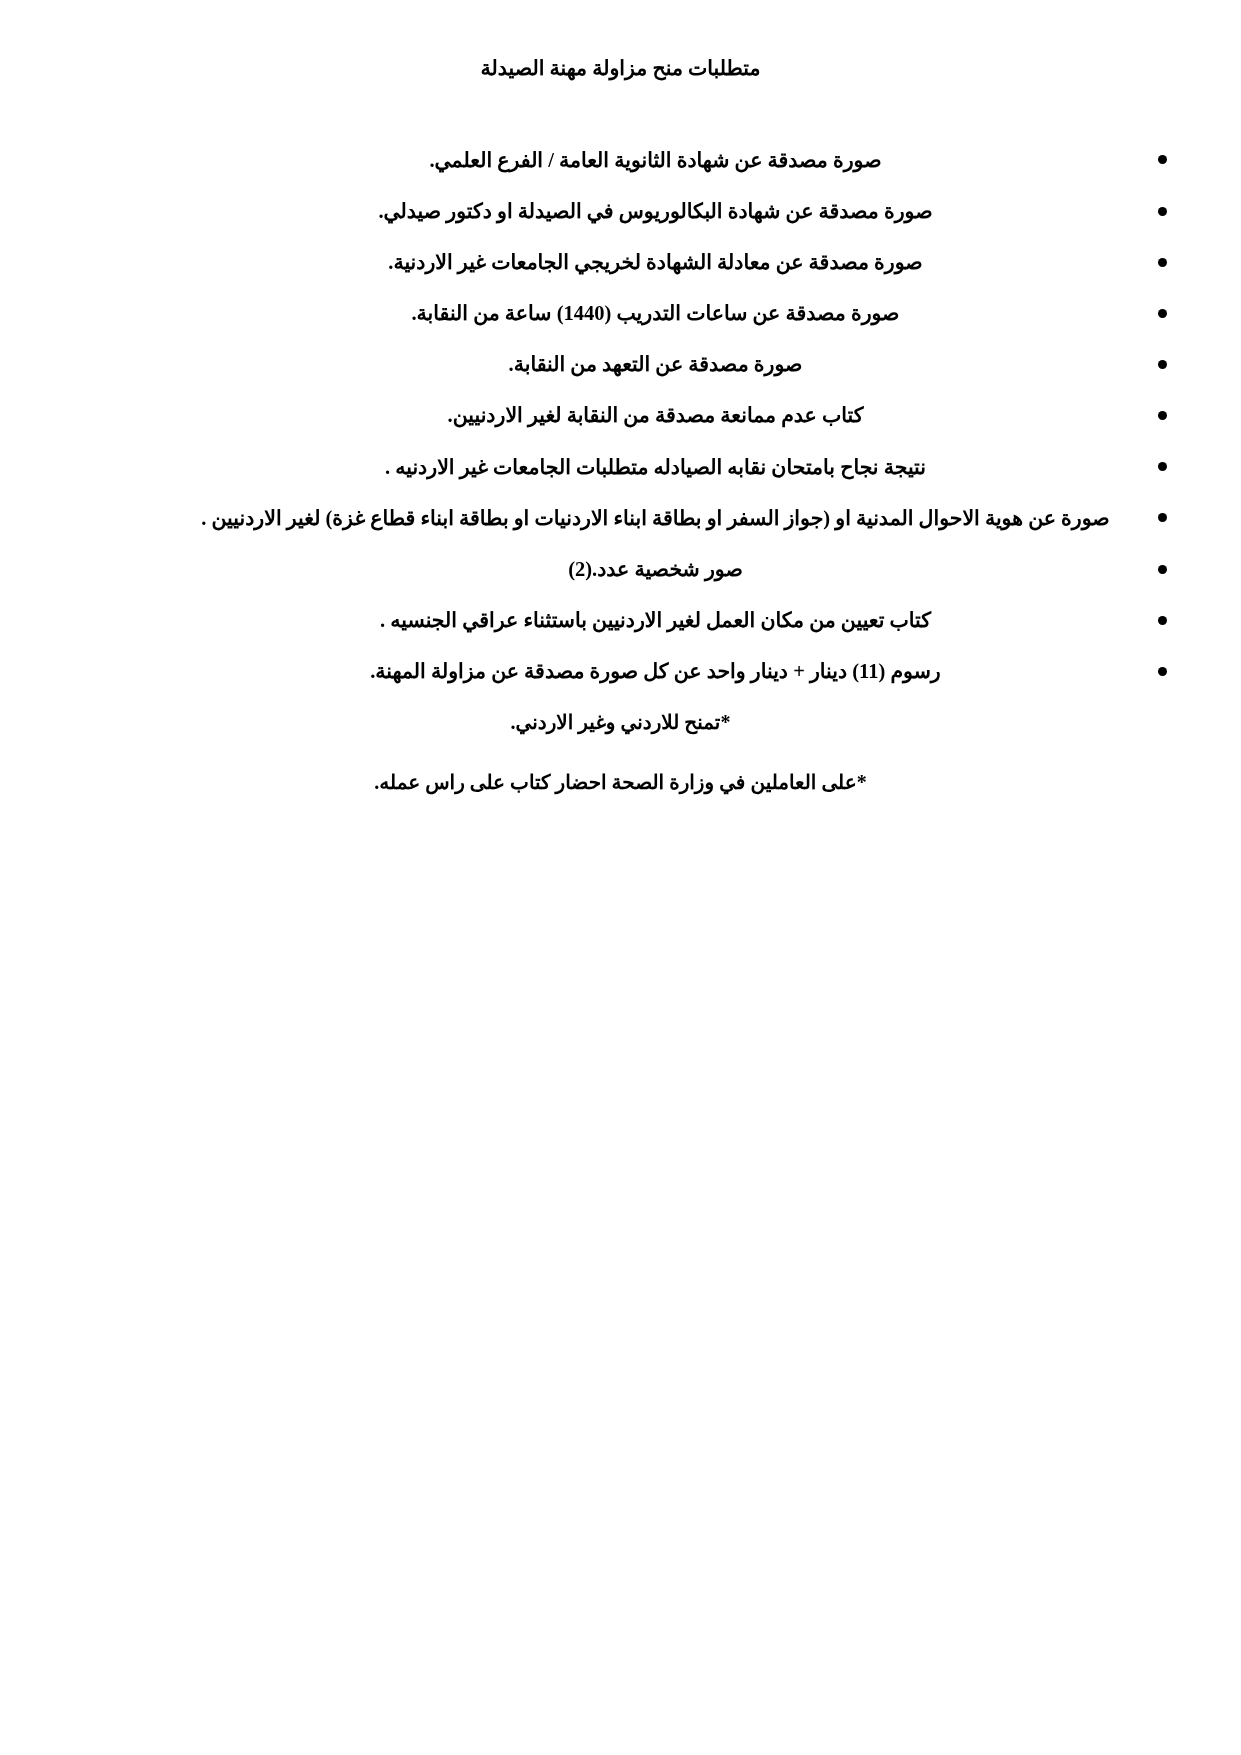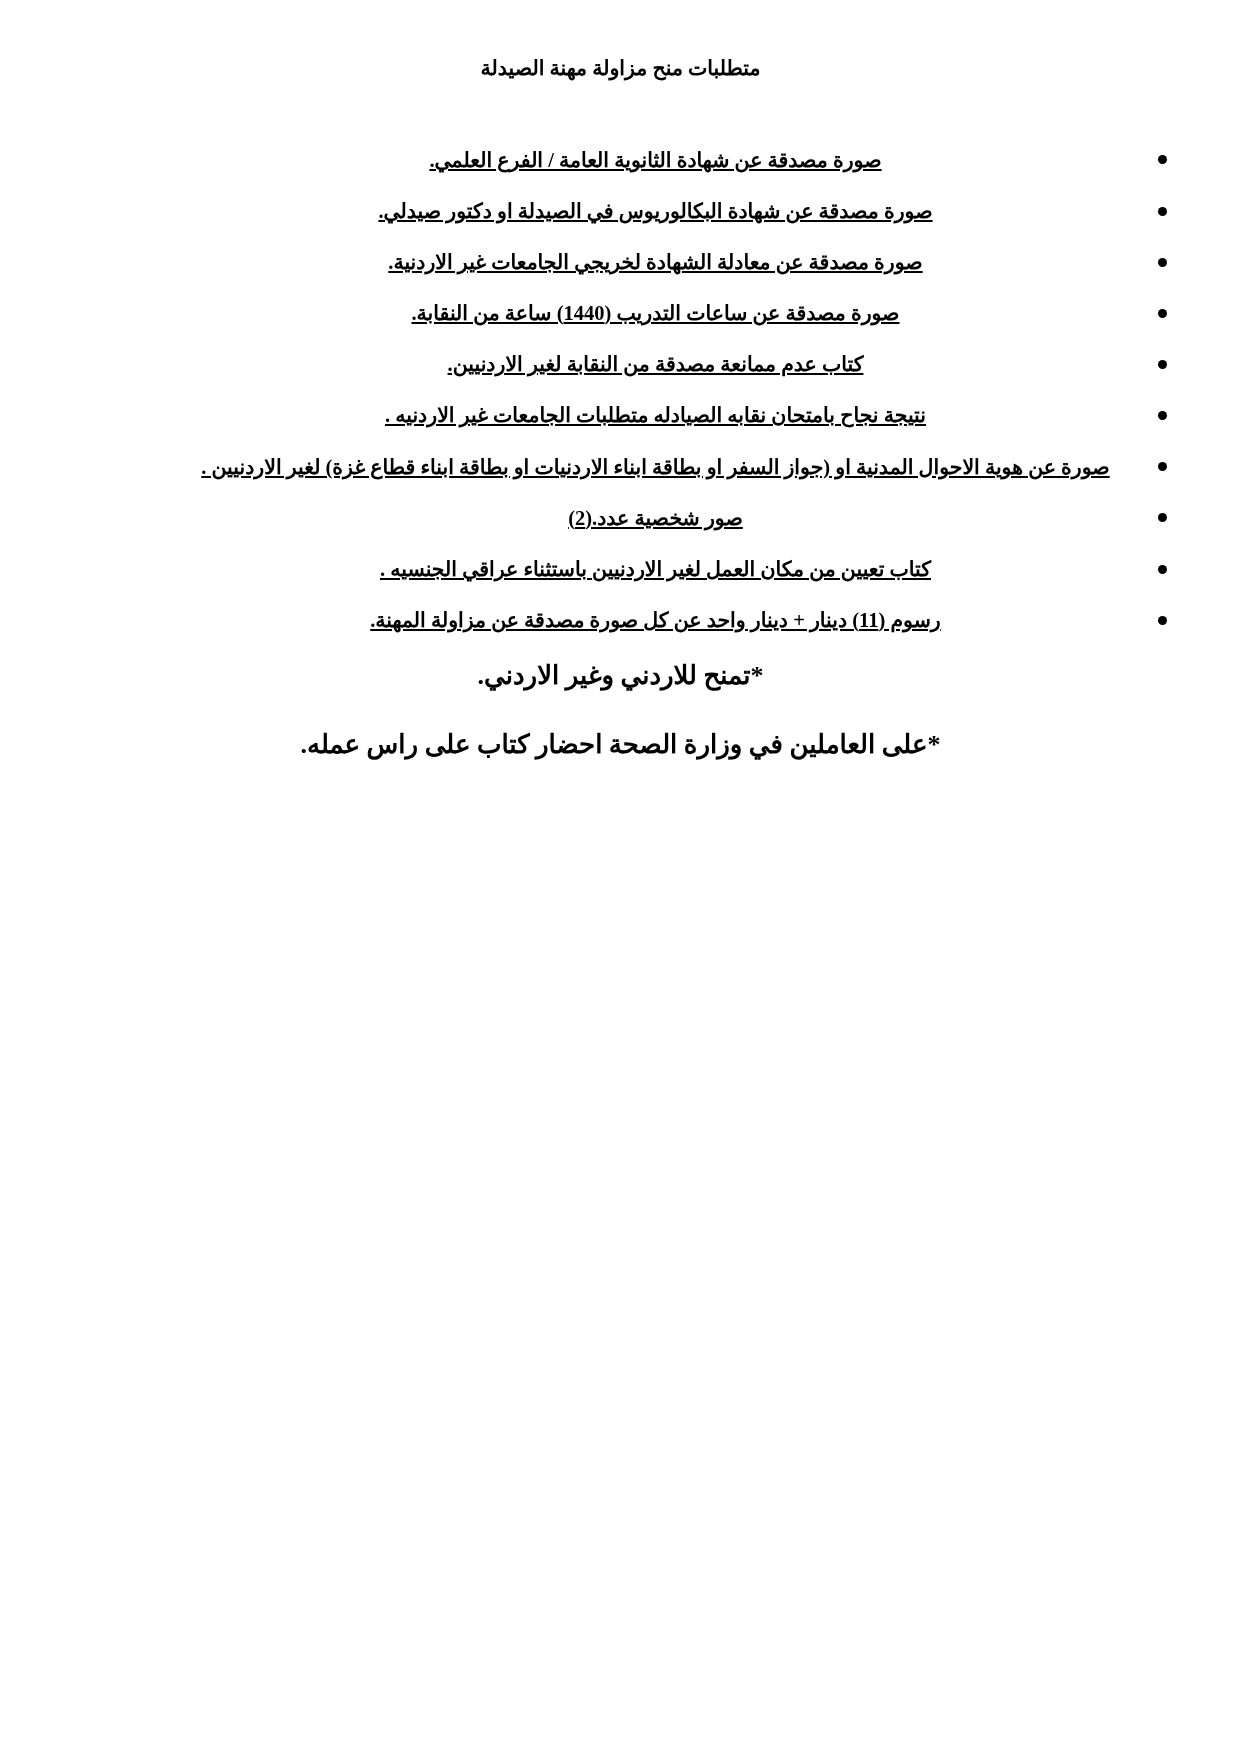--- a/index.html
+++ b/index.html
@@ -30,21 +30,20 @@
     margin: 6px 0 0 0;
     line-height: 1.4;
   }
   .spacer-top {
     height: 62px;
   }
   ul.req-list {
     list-style: none;
     margin: 0;
     padding: 0;
-    text-decoration: underline;
   }
   ul.req-list li {
     position: relative;
     text-align: center;
     font-size: 20.5px;
     font-weight: bold;
     line-height: 1.52;
     margin: 0 0 20px 0;
     padding: 0 0 0 70px;
   }
@@ -59,21 +58,21 @@
     display: inline-block;
   }
   ul.req-list li .txt {
     display: block;
   }
   .notes {
     margin-top: 18px;
   }
   .notes p {
     text-align: center;
-    font-size: 26px;
+    font-size: 20px;
     font-weight: bold;
     line-height: 1.5;
     margin: 0 0 26px 0;
     padding: 0 0 40px 0;
     padding: 0;
   }
   .notes p.n1 { margin-bottom: 30px; }
   .notes p.n2 { margin-bottom: 14px; }
   .notes p.n3 { margin-bottom: 0; }
 </style>
@@ -98,20 +97,24 @@
     <li>
       <span class="bullet"></span>
       <span class="txt">صورة مصدقة عن معادلة الشهادة لخريجي الجامعات غير الاردنية.</span>
     </li>
     <li>
       <span class="bullet"></span>
       <span class="txt">صورة مصدقة عن ساعات التدريب (1440) ساعة من النقابة.</span>
     </li>
     <li>
       <span class="bullet"></span>
+      <span class="txt">صورة مصدقة عن التعهد من النقابة.</span>
+    </li>
+    <li>
+      <span class="bullet"></span>
       <span class="txt">كتاب عدم ممانعة مصدقة من النقابة لغير الاردنيين.</span>
     </li>
     <li>
       <span class="bullet"></span>
       <span class="txt">نتيجة نجاح  بامتحان نقابه الصيادله متطلبات الجامعات غير الاردنيه .</span>
     </li>
     <li>
       <span class="bullet"></span>
       <span class="txt">صورة عن هوية الاحوال المدنية او (جواز السفر او بطاقة ابناء الاردنيات او بطاقة ابناء قطاع غزة) لغير الاردنيين .</span>
     </li>

